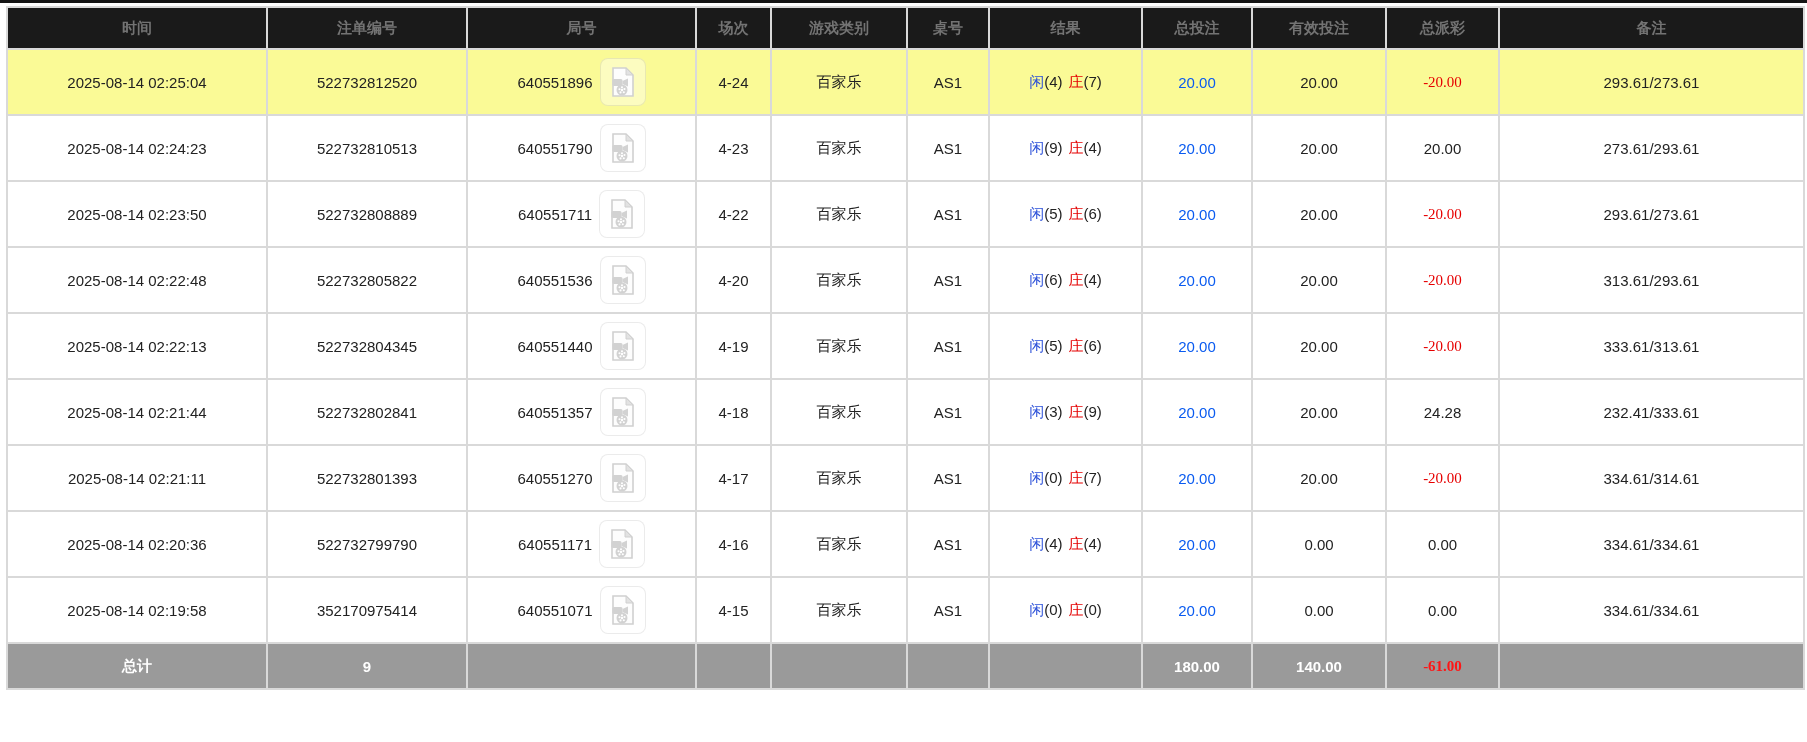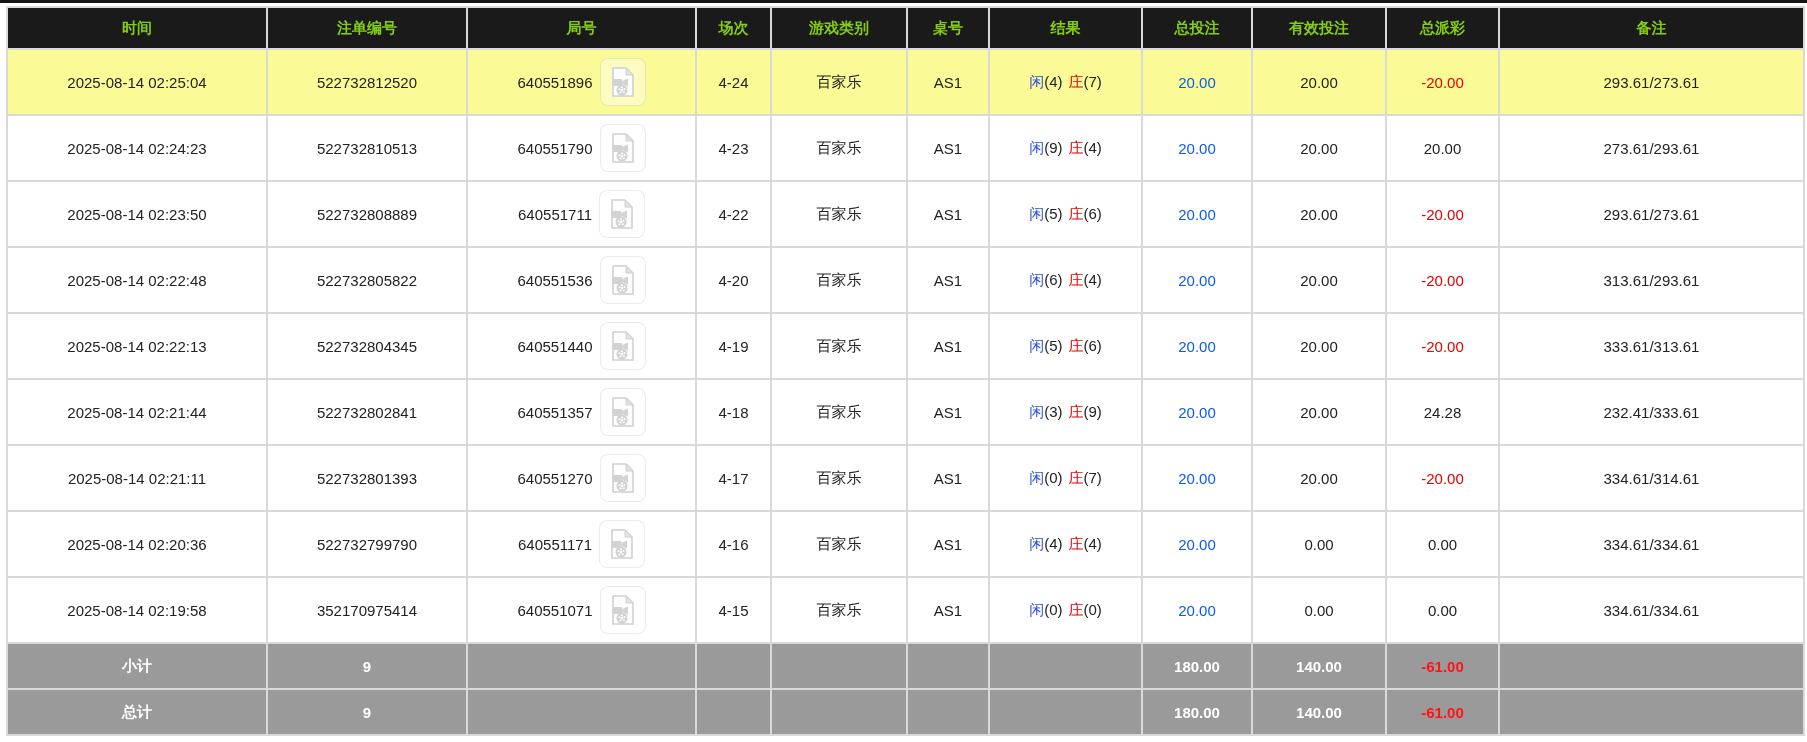--- a/index.html
+++ b/index.html
@@ -22,21 +22,21 @@
   .table-wrap{padding-left:6px;padding-top:3px;}
   table{
     border-collapse:separate;
     border-spacing:2px;
     background:var(--grid);
     table-layout:fixed;
     width:1799px;
   }
   thead th{
     background:var(--header-bg);
-    color:#84cc16;
+    color:#737373;
     font-weight:bold;
     font-size:15px;
     height:40px;
     text-align:center;
     padding:0 4px;
   }
   tbody td{
     background:#ffffff;
     height:64px;
     text-align:center;
@@ -54,21 +54,21 @@
     font-size:15px;
     height:44px;
     text-align:center;
     vertical-align:middle;
     padding:0 4px;
   }
   .blue{color:var(--blue);}
   .player{color:var(--player-blue);}
   .banker{color:var(--banker-red);margin-left:6px;}
   .score{color:var(--text);}
-  td.red{color:var(--neg-red);}
+  td.red{color:var(--neg-red);font-family:Liberation Serif, serif;}
   tfoot td.red{color:var(--footer-neg);}
   .video-btn{
     width:46px;height:48px;
     border-radius:8px;
     border:1px solid rgba(0,0,0,0.08);
     background:rgba(255,255,255,0.40);
     display:inline-flex;align-items:center;justify-content:center;
     vertical-align:middle;
     margin-left:7px;
     padding:0;
@@ -387,33 +387,20 @@
       <span class="player">闲</span><span class="score">(0)</span><span class="banker">庄</span><span class="score">(0)</span>
     </td>
     <td class="blue">20.00</td>
     <td>0.00</td>
     <td>0.00</td>
     <td>334.61/334.61</td>
   </tr>
         </tbody>
       <tfoot id="rows-foot">
           <tr>
-    <td>小计</td>
-    <td>9</td>
-    <td></td>
-    <td></td>
-    <td></td>
-    <td></td>
-    <td></td>
-    <td>180.00</td>
-    <td>140.00</td>
-    <td class="red">-61.00</td>
-    <td></td>
-  </tr>
-          <tr>
     <td>总计</td>
     <td>9</td>
     <td></td>
     <td></td>
     <td></td>
     <td></td>
     <td></td>
     <td>180.00</td>
     <td>140.00</td>
     <td class="red">-61.00</td>

